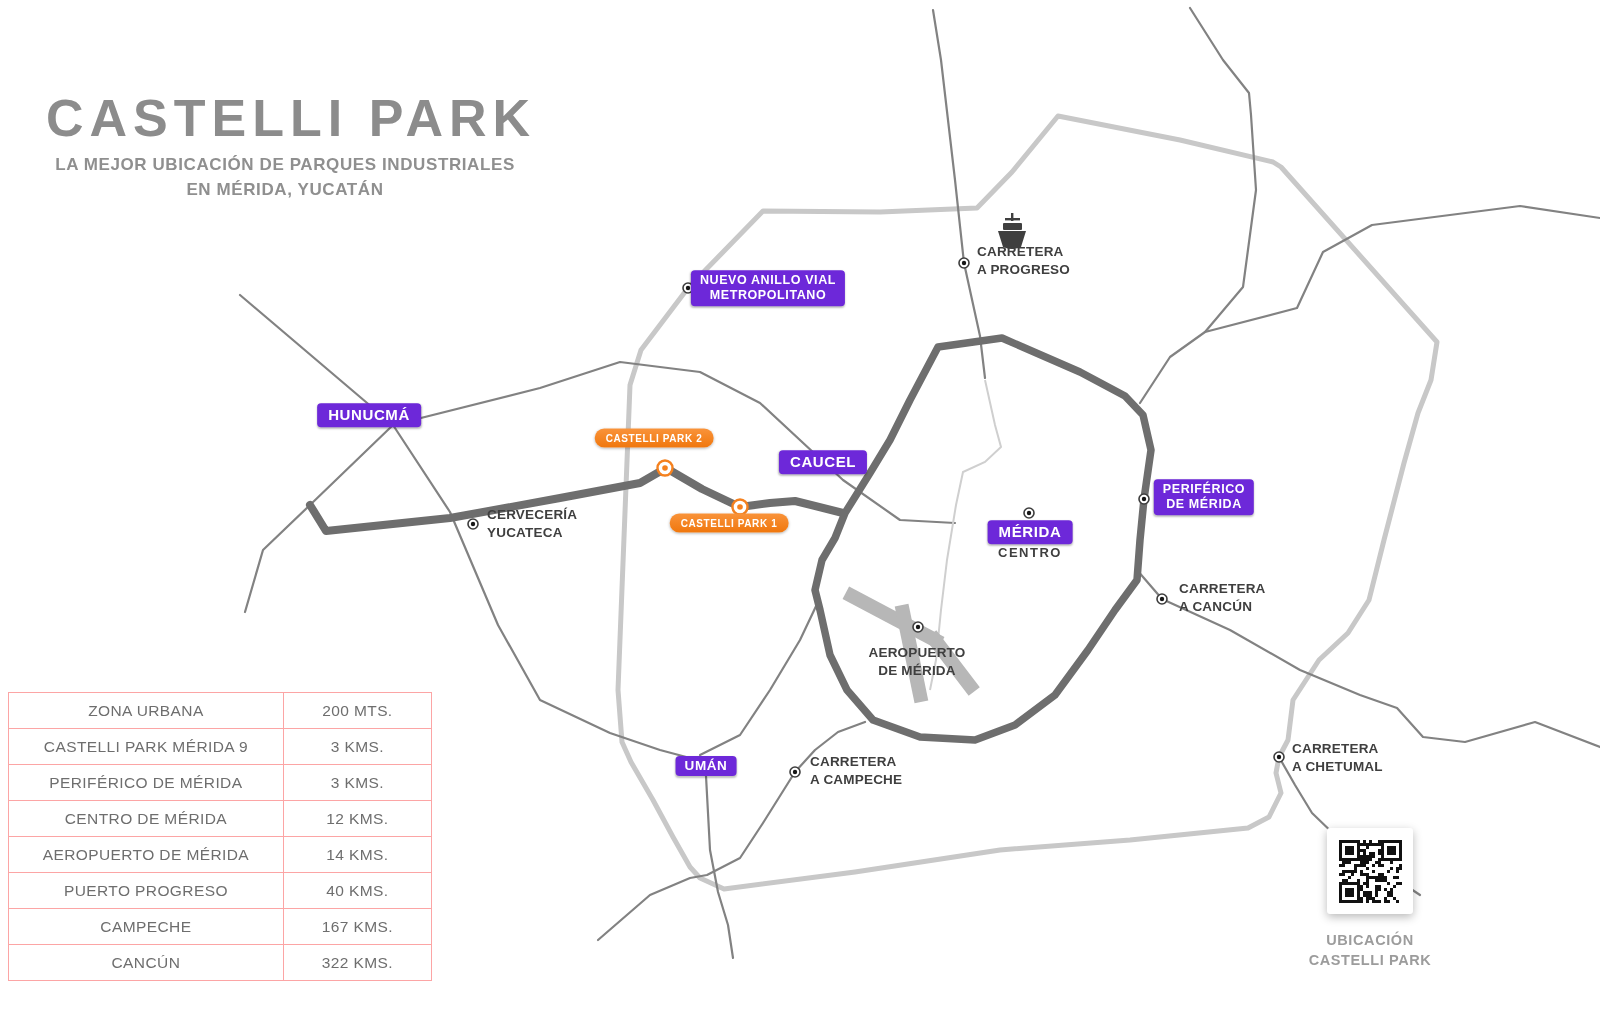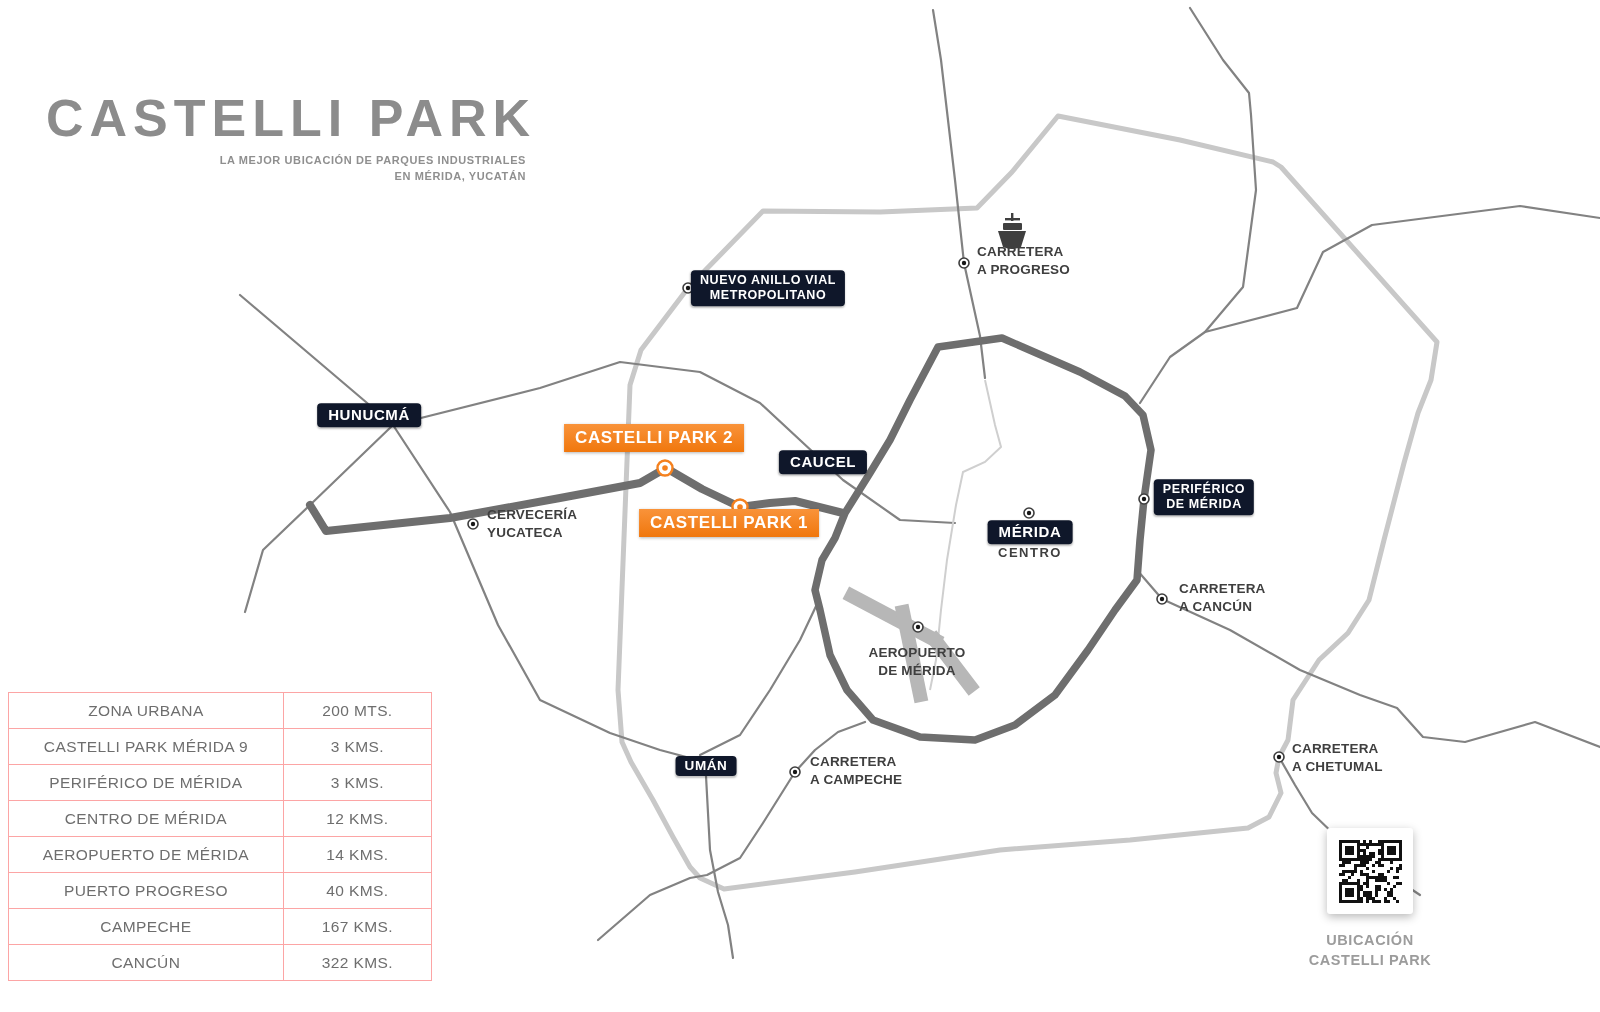--- a/index.html
+++ b/index.html
@@ -3,34 +3,34 @@
 <meta charset="utf-8">
 <style>
   html,body{margin:0;padding:0;background:#fff;}
   .canvas{position:relative;width:1600px;height:1012px;background:#ffffff;overflow:hidden;
           font-family:"Liberation Sans", sans-serif;}
   svg.maproads{position:absolute;left:0;top:0;}
 
   
   .title{position:absolute;left:46px;top:88px;font-size:52px;font-weight:bold;
          letter-spacing:6px;color:#8c8c8c;white-space:nowrap;}
-  .subtitle{position:absolute;left:44px;top:153px;width:482px;text-align:right;
-            font-size:11px;font-weight:bold;color:#8f8f8f;letter-spacing:.6px;line-height:1.45;}
+  .subtitle{position:absolute;left:44px;top:153px;width:482px;text-align:center;
+            font-size:17px;font-weight:bold;color:#8f8f8f;letter-spacing:.6px;line-height:1.45;}
 
   
   .lbl{position:absolute;white-space:nowrap;}
-  .badge-dark{background:#0f172a;color:#fff;font-weight:bold;border-radius:4px;
+  .badge-dark{background:#6d28d9;color:#fff;font-weight:bold;border-radius:4px;
               text-align:center;transform:translate(-50%,-50%);
               padding:3px 11px;font-size:15px;letter-spacing:.6px;line-height:1.18;
               box-shadow:0 1px 2px rgba(0,0,0,.25);}
   .badge-dark.small{font-size:13.5px;padding:2px 9px;}
   .badge-dark.twoline{font-size:12.5px;padding:3px 9px;}
   .badge-orange{background:linear-gradient(#f9933a,#f0770d);color:#fff;font-weight:bold;
-                border-radius:0;text-align:center;transform:translate(-50%,-50%);
-                padding:4px 11px;font-size:17px;letter-spacing:.6px;
+                border-radius:12px;text-align:center;transform:translate(-50%,-50%);
+                padding:4px 11px;font-size:10px;letter-spacing:.6px;
                 box-shadow:0 1px 3px rgba(0,0,0,.3);}
   .map-label{color:#3f3f3f;font-weight:bold;font-size:13.5px;line-height:1.32;letter-spacing:.2px;}
   .map-label.centered{transform:translate(-50%,0);text-align:center;}
   .dark-sub{color:#3f3f3f;font-weight:bold;font-size:13px;letter-spacing:1.5px;
             transform:translate(-50%,0);}
   .line{display:block;}
 
   
   .dist-table{position:absolute;left:8px;top:692px;width:424px;border-collapse:collapse;
               background:#fff;}

